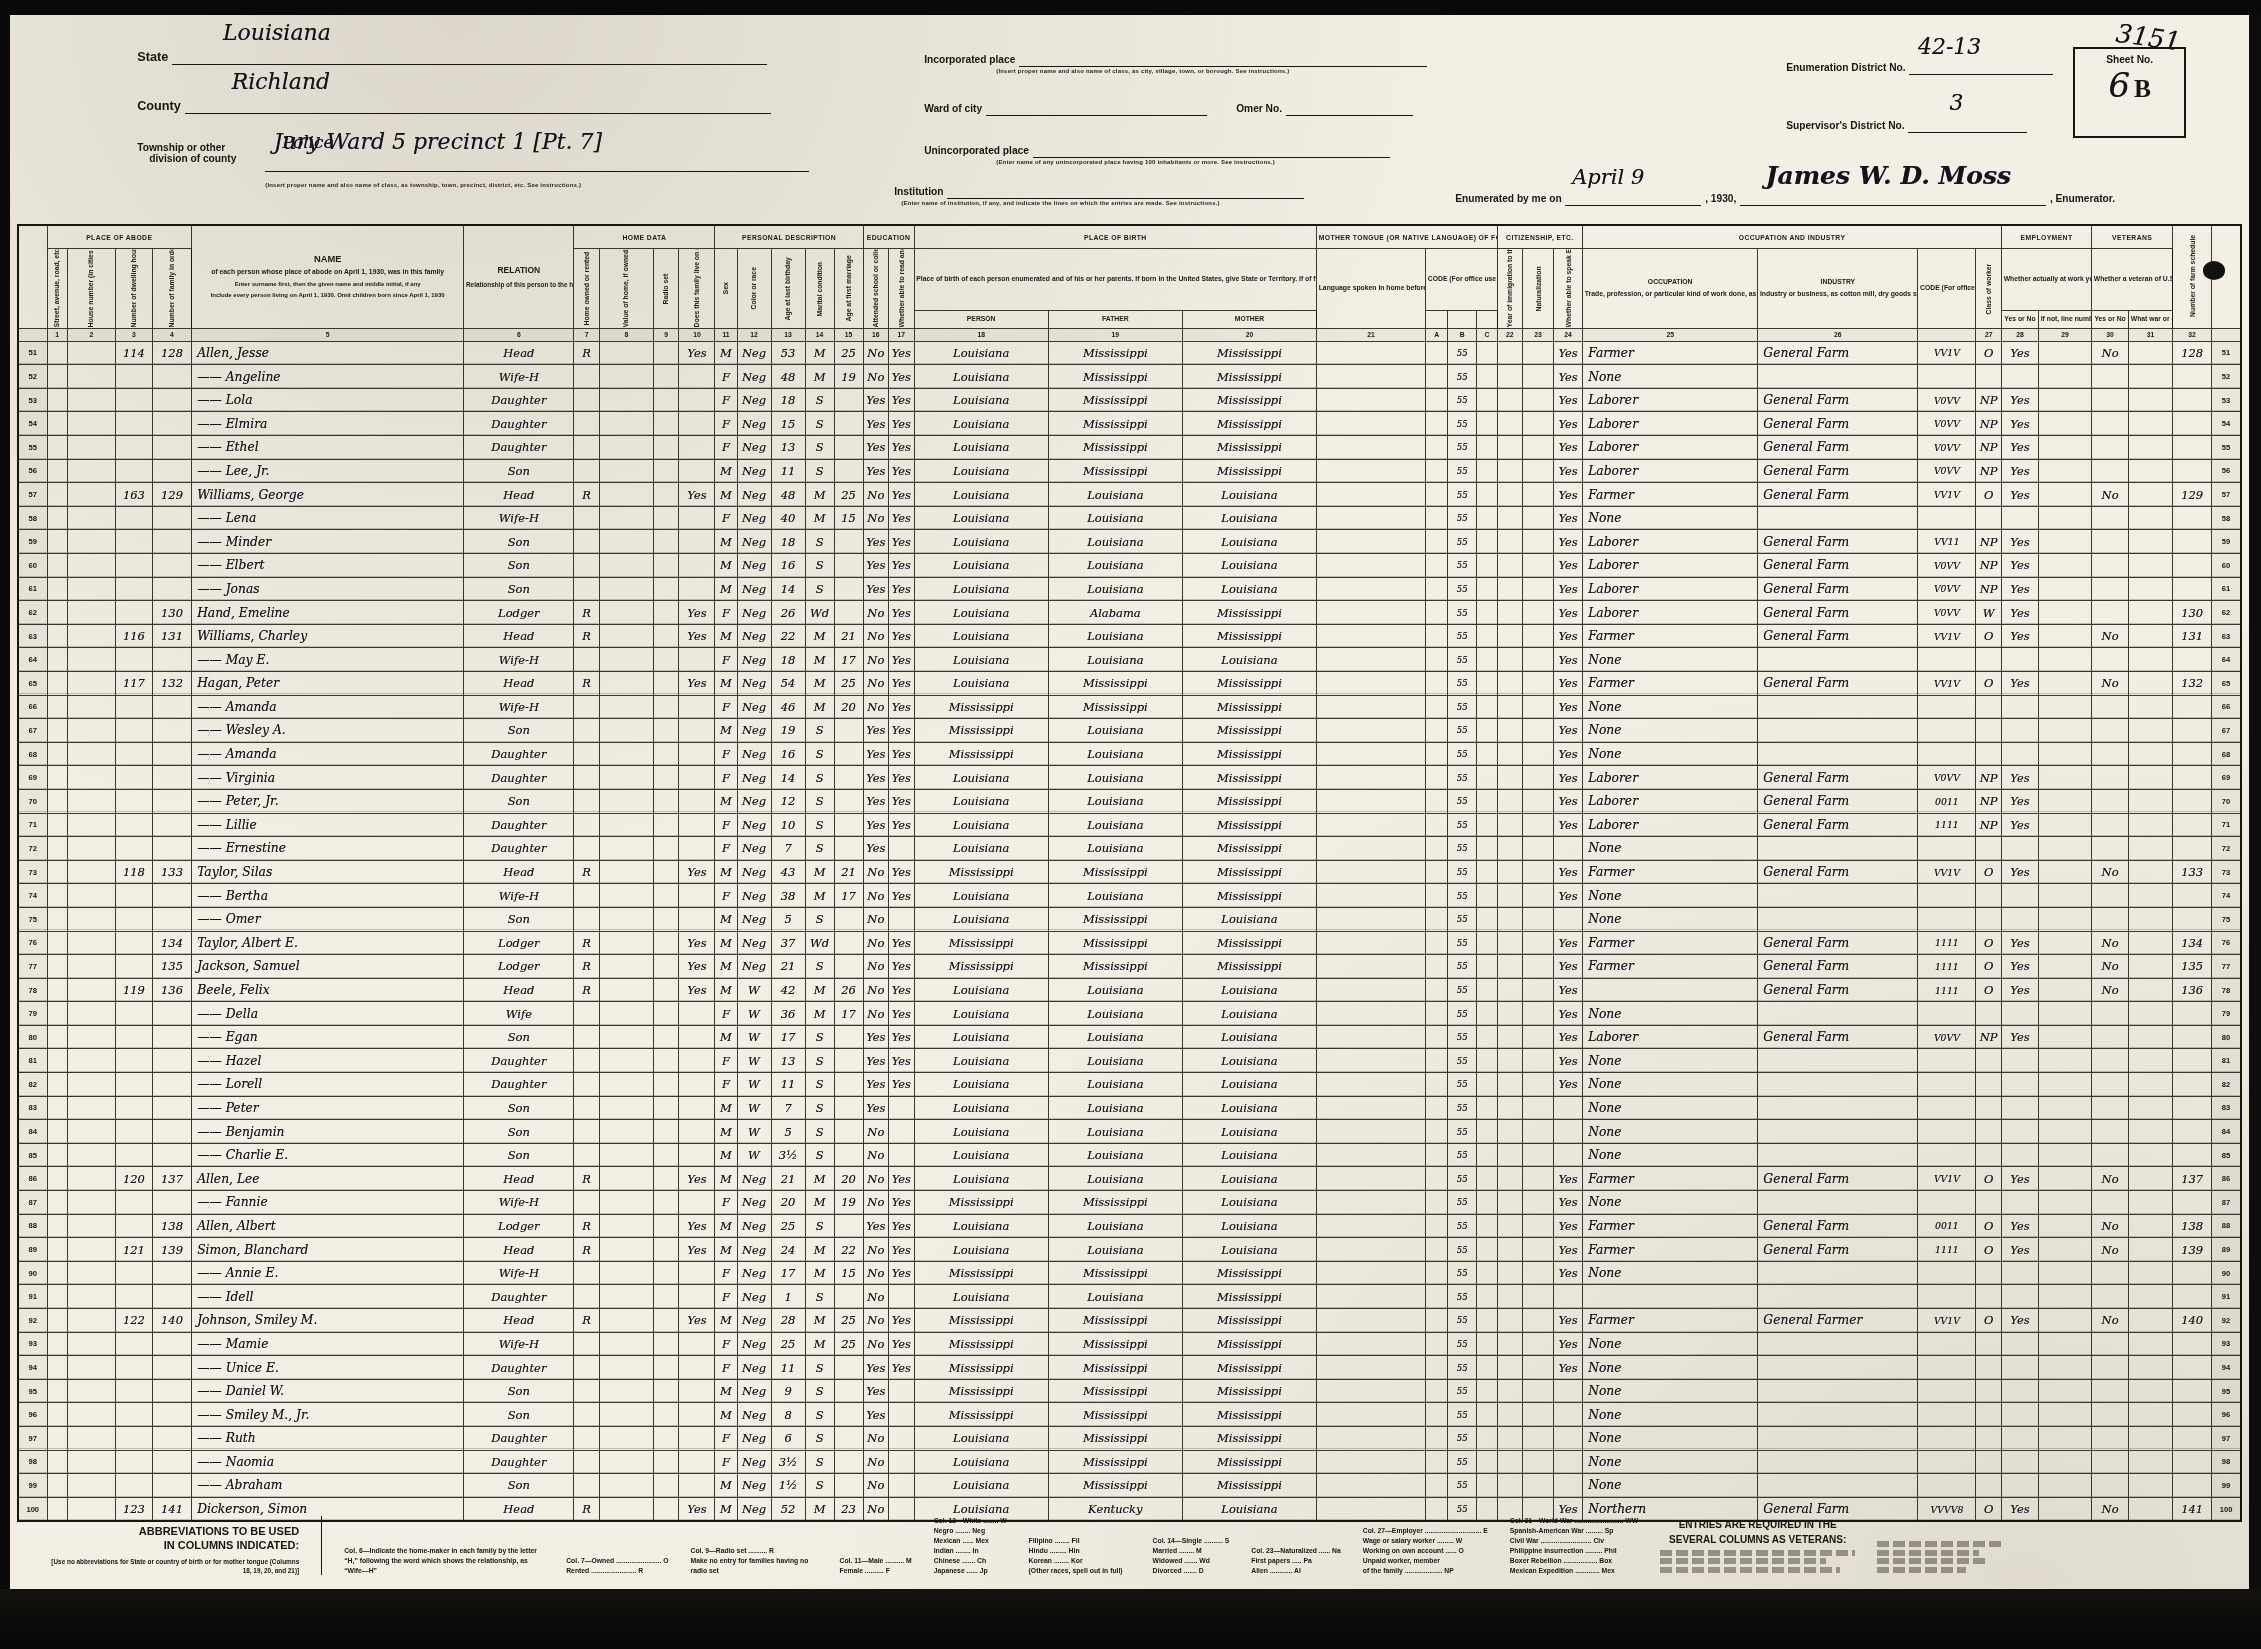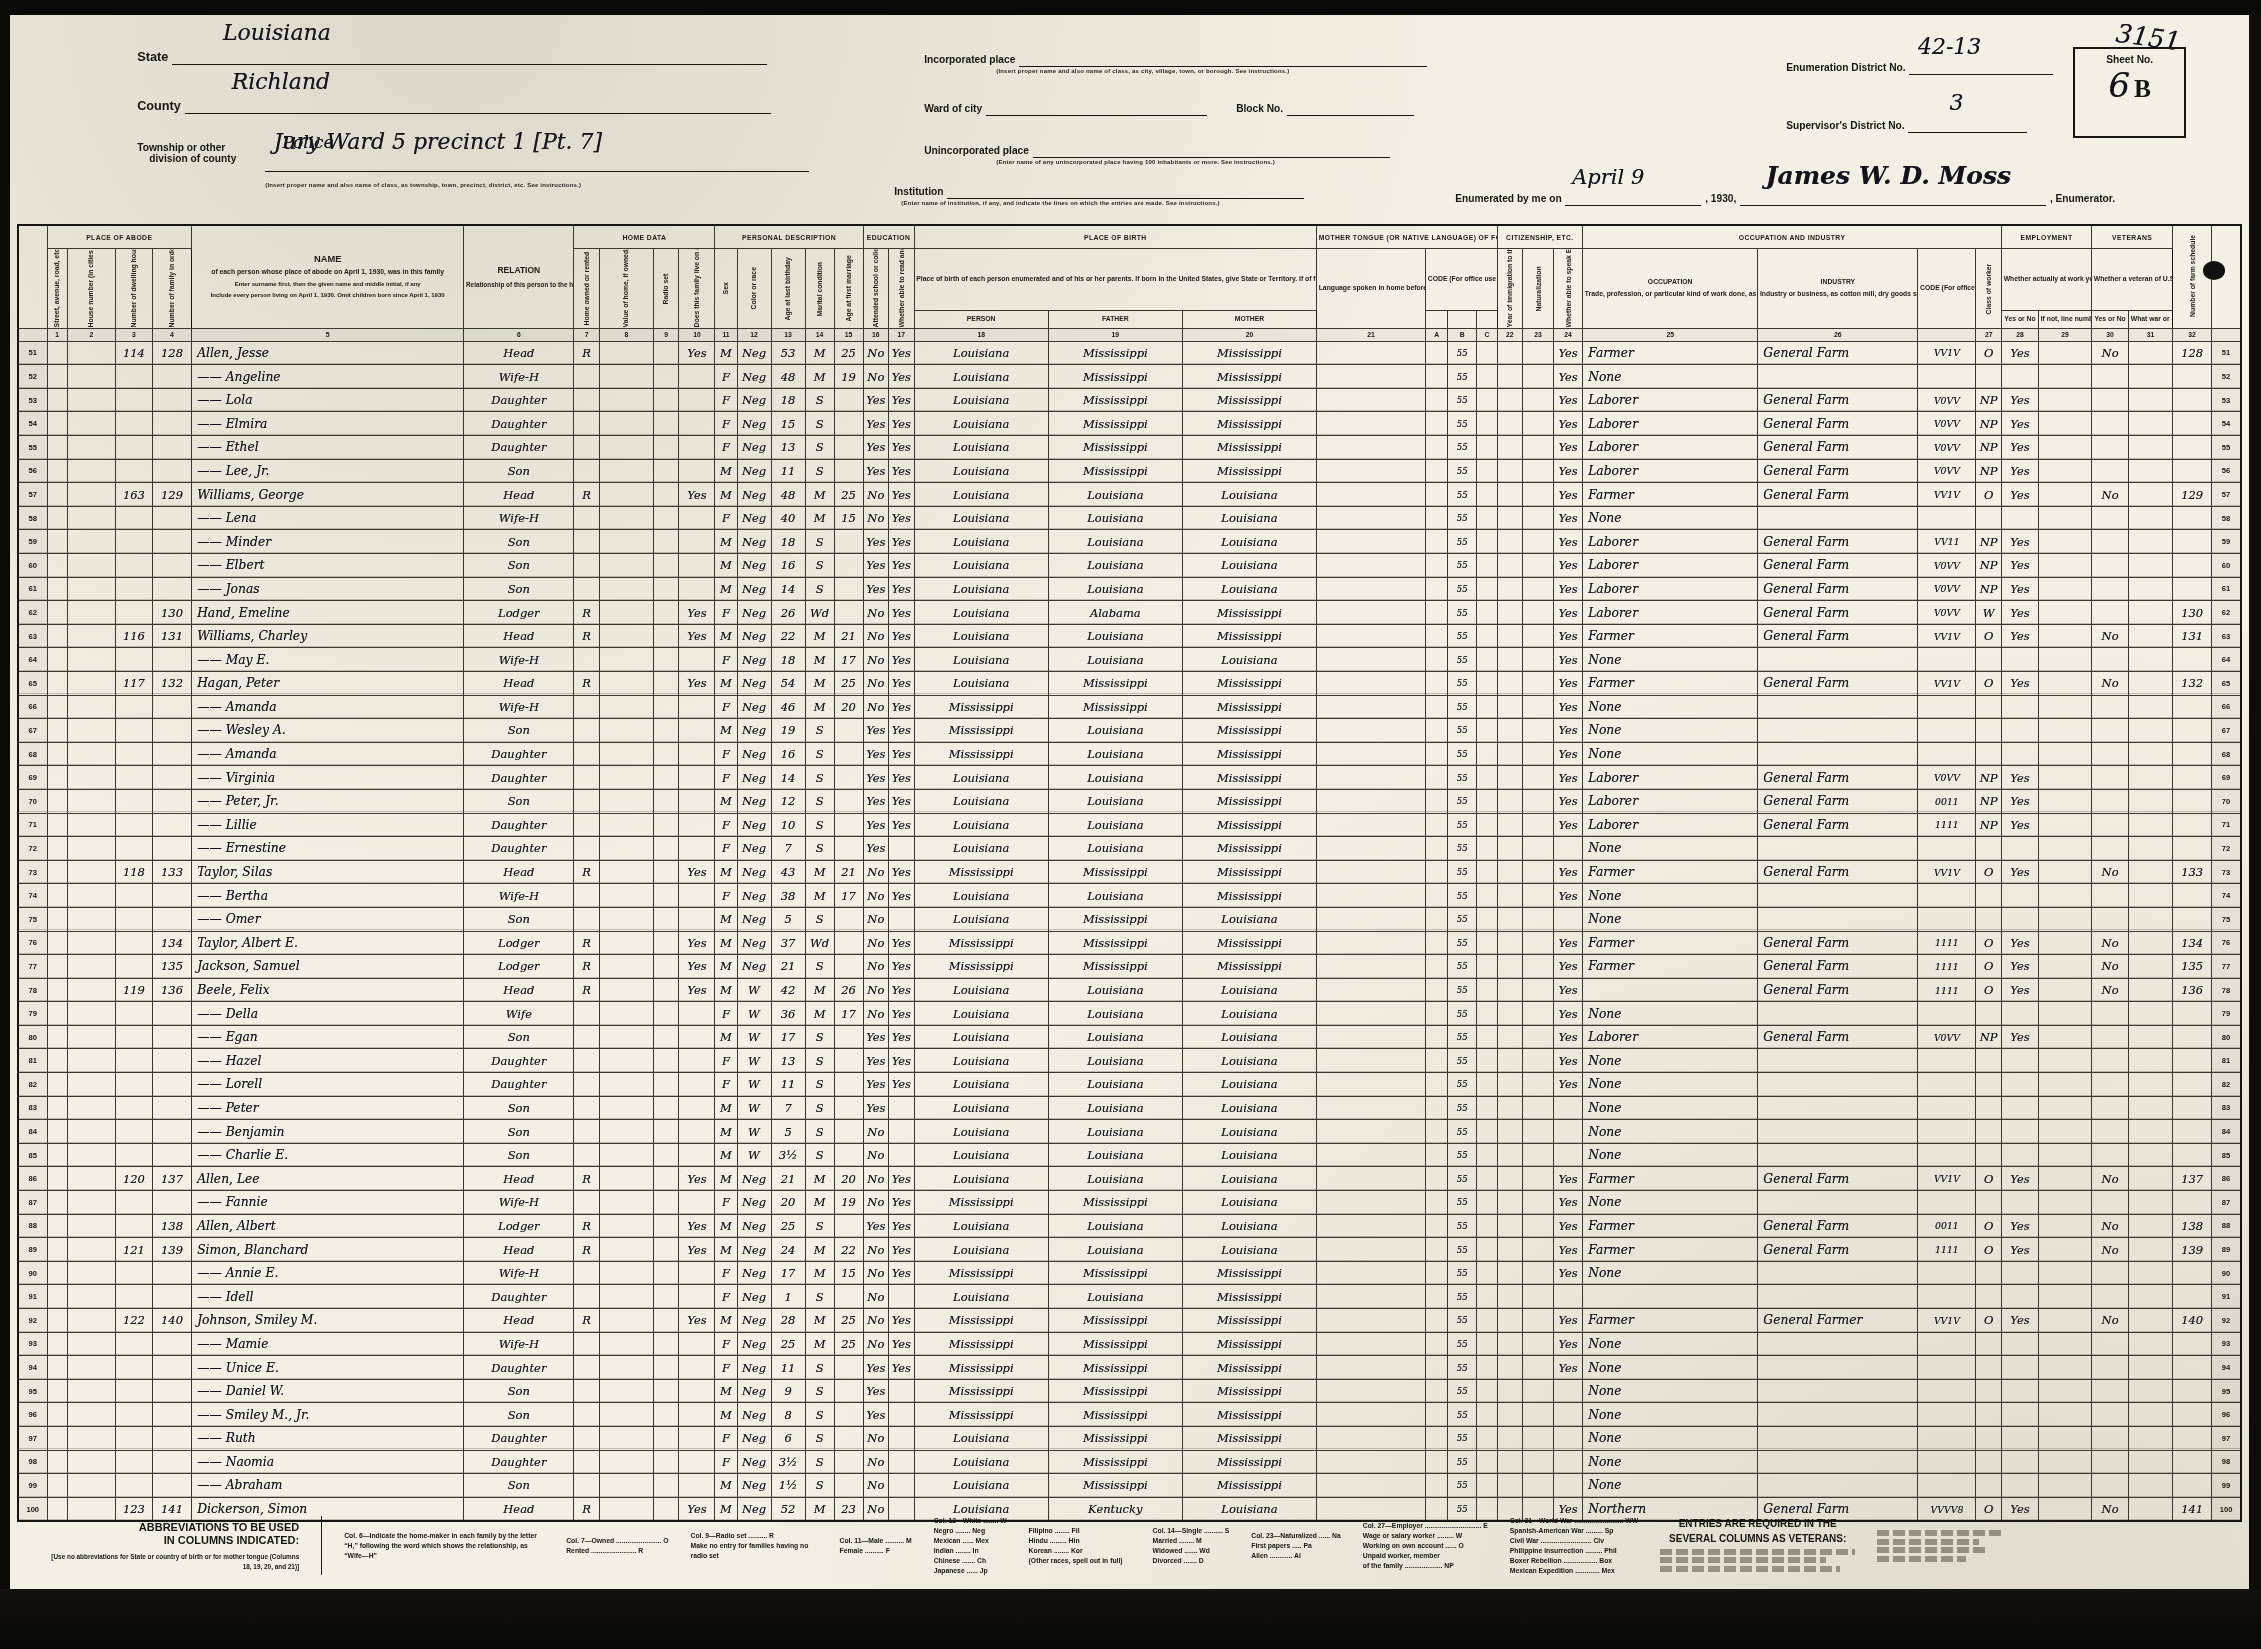--- a/index.html
+++ b/index.html
@@ -56,21 +56,21 @@
   #sched tbody td{height:22.6px;text-align:center;}
   #sched tbody td.name{text-align:left;padding-left:5.1px;}
   #sched tbody .hwc{font-size:11.5px;}
   #sched tbody .name{font-size:12.3px;}
   #sched tbody .num{font-size:7.6px;font-weight:bold;font-family:"Liberation Sans",sans-serif;font-style:normal;background:rgba(0,0,0,.03);}
   .gl{border-left:1.7px solid #17150f !important;}
   
   #sched tbody tr{background:
     repeating-linear-gradient(to bottom, rgba(0,0,0,0) 0 22px, rgba(40,36,28,.25) 22px 22.6px);}
   
-  #footer{position:absolute;left:34px;top:1501px;width:2184px;display:flex;gap:22px;align-items:center;}
+  #footer{position:absolute;left:34px;top:1501px;width:2184px;display:flex;gap:22px;align-items:flex-end;}
   #footer .blk{font-size:6.8px;font-weight:bold;line-height:1.45;white-space:nowrap;}
   #footer .ttl{font-size:11px;font-weight:bold;line-height:1.2;}
   #footer .bracket{font-size:6.4px;font-weight:bold;white-space:normal;width:255px;margin-top:5.1px;}
   #footer .wrapnote{white-space:normal;width:200px;}
   .smudge{height:6px;margin:2.5px 0;background:repeating-linear-gradient(to right,#55503f 0 12px,rgba(0,0,0,0) 12px 16px);opacity:.55;}
   .divider{width:0;border-left:1.3px solid #17150f;align-self:stretch;}
   
   .film-top{position:absolute;left:0;top:0;width:2261px;height:15.3px;background:#090908;}
   .film-bottom{position:absolute;left:0;top:1589px;width:2261px;height:60px;background:linear-gradient(to bottom,#14120e, #060606);}
   .film-left{position:absolute;left:0;top:0;width:10.2px;height:1649px;background:#0a0a09;}
@@ -115,21 +115,21 @@
     <div class="abs note" style="left:255px;top:167px;width:612px;">(Insert proper name and also name of class, as township, town, precinct, district, etc.   See instructions.)</div>
 
     <div class="abs" style="left:914px;top:36px;">
       <span class="lbl-sm">Incorporated place</span>
       <span class="wline" style="width:408px;">&nbsp;</span>
     </div>
     <div class="abs note" style="left:986px;top:53px;width:442px;">(Insert proper name and also name of class, as city, village, town, or borough.   See instructions.)</div>
     <div class="abs" style="left:914px;top:85px;">
       <span class="lbl-sm">Ward of city</span>
       <span class="wline" style="width:221px;">&nbsp;</span>
-      <span class="lbl-sm" style="margin-left:25.5px;">Block No.</span>
+      <span class="lbl-sm" style="margin-left:25.5px;">Omer No.</span>
       <span class="wline" style="width:127px;">&nbsp;</span>
     </div>
     <div class="abs" style="left:914px;top:127px;">
       <span class="lbl-sm">Unincorporated place</span>
       <span class="wline" style="width:357px;">&nbsp;</span>
     </div>
     <div class="abs note" style="left:986px;top:144px;width:442px;">(Enter name of any unincorporated place having 100 inhabitants or more.   See instructions.)</div>
     <div class="abs" style="left:884px;top:168px;">
       <span class="lbl-sm">Institution</span>
       <span class="wline" style="width:357px;">&nbsp;</span>

